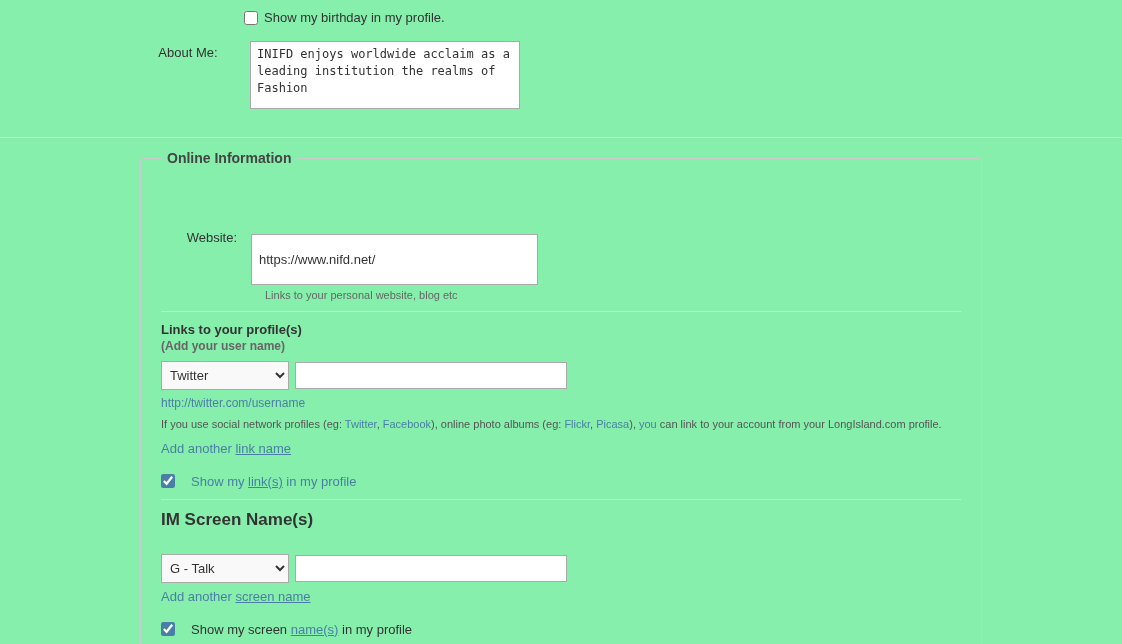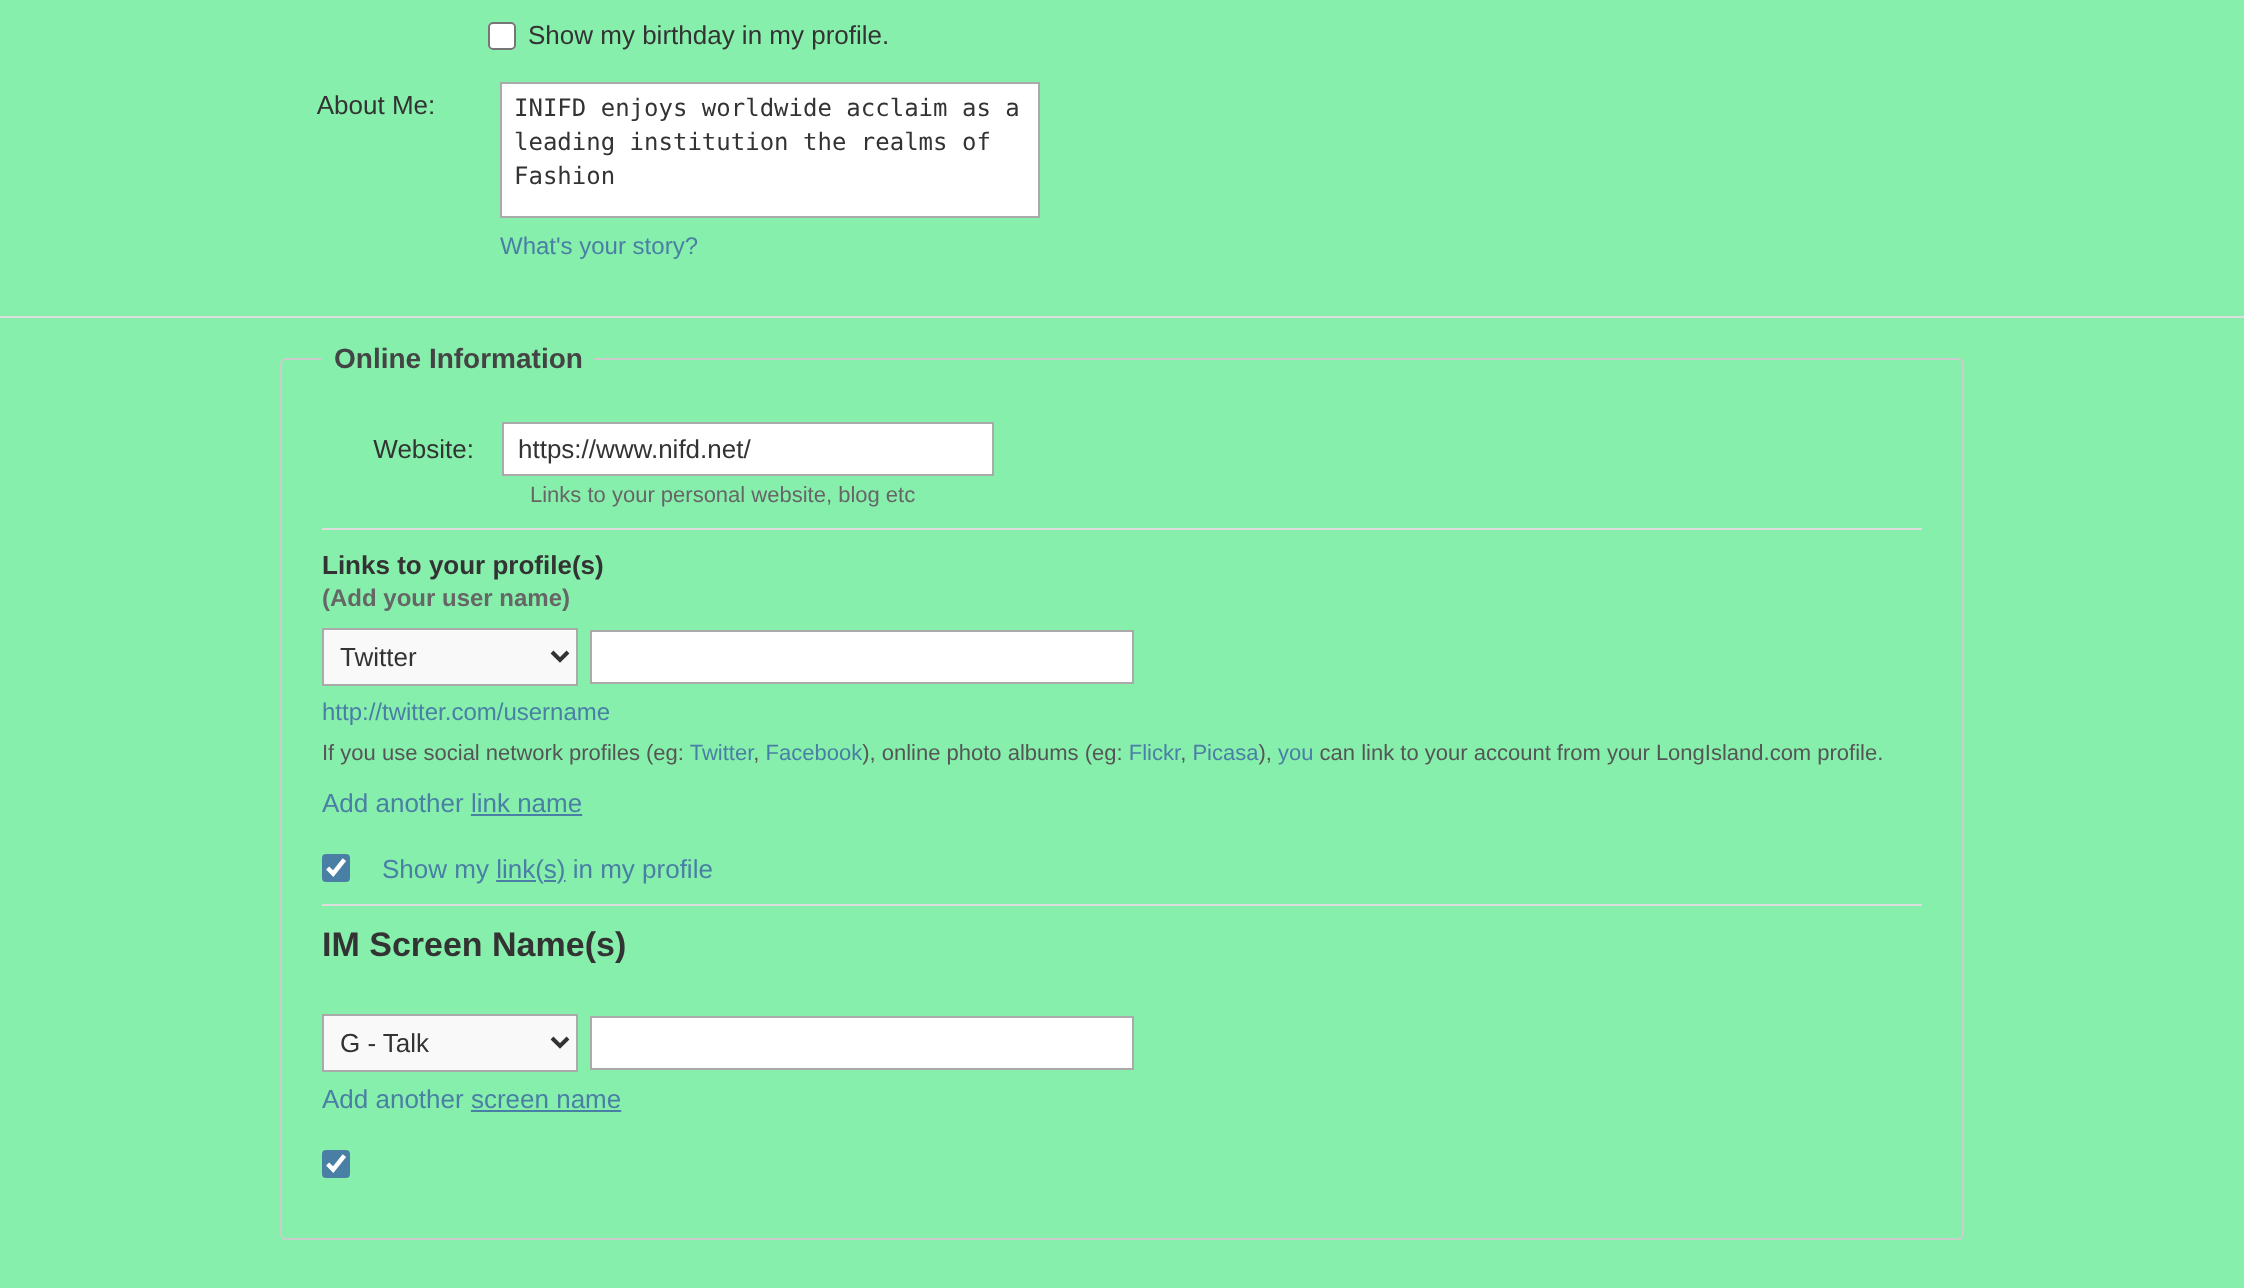--- a/index.html
+++ b/index.html
@@ -75,26 +75,27 @@
       margin-top: 8px;
     }
     .website-label {
       width: 90px;
       text-align: right;
       padding-right: 14px;
       font-size: 13px;
       color: #333;
     }
     .website-input {
-      width: 246px;
-      border: 1px solid #aaa;
-      padding: 5px 7px;
+      width: 287px;
+      border: 1px solid #aaa;
+      padding: 17px 7px;
       font-size: 13px;
       color: #333;
       outline: none;
+      margin-top: 44px;
     }
     .helper-text {
       font-size: 11px;
       color: #666;
       margin-left: 104px;
       margin-bottom: 10px;
     }
     .divider {
       border: none;
       border-top: 1px solid #ddd;
@@ -196,23 +197,20 @@
   <div class="top-section">
     <div style="display:flex; align-items:center; gap:6px; margin-bottom:16px; padding-left:104px;">
       <input type="checkbox" style="width: 14px; height: 14px; cursor: pointer;">
       <span>Show my birthday in my profile.</span>
     </div>
     <div class="form-row">
       <div class="form-label">About Me:</div>
       <div>
         <div class="about-me-wrapper">
           <textarea class="about-me-textarea" style="">INIFD enjoys worldwide acclaim as a leading institution the realms of Fashion</textarea>
-        </div>
-        <div style="margin-top:6px;">
-          <a class="whats-story">What's your story?</a>
         </div>
       </div>
     </div>
   </div>
 
   <fieldset class="online-fieldset">
     <legend>Online Information</legend>
 
     <div class="website-row">
       <div class="website-label">Website:</div>
@@ -270,17 +268,20 @@
     </div>
 
     <div style="margin-bottom:8px;">
       <a class="add-link">
         <span>Add another </span><span class="underline-part">screen name</span>
       </a>
     </div>
 
     <div class="checkbox-row">
       <input type="checkbox" checked="" style="width: 14px; height: 14px; accent-color: rgb(74, 127, 165); cursor: pointer;">
+      <label class="checkbox-label">
+        <span>Show my screen </span><span class="underline-part" style="color:#4a7fa5;text-decoration:underline;">name(s)</span><span> in my profile</span>
+      </label>
     </div>
 
   </fieldset>
 
 </div>
 
 </body></html>

